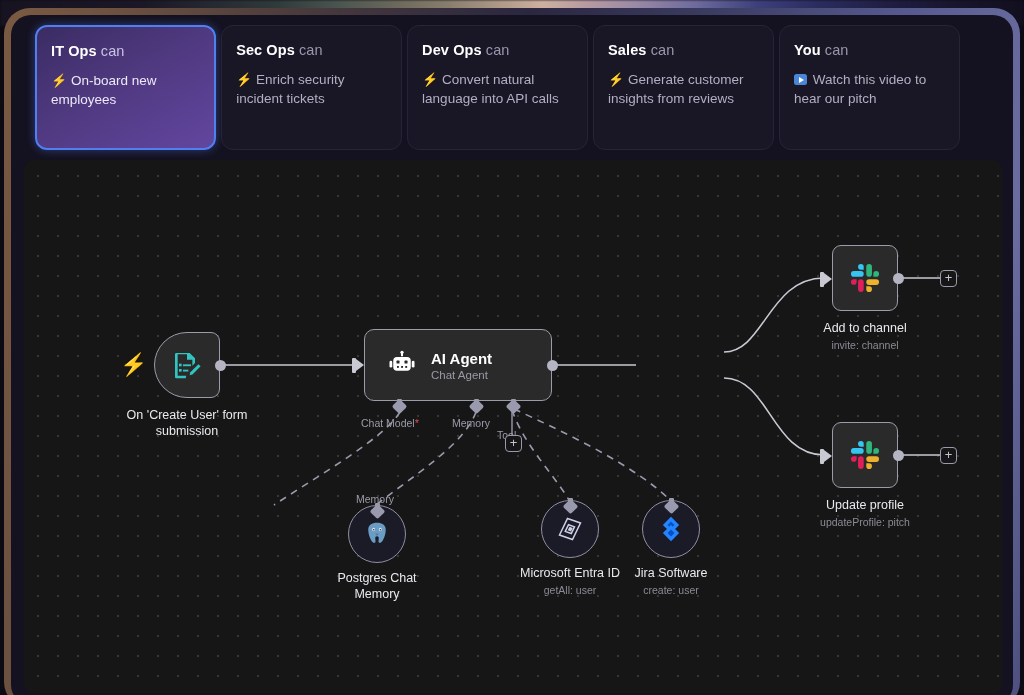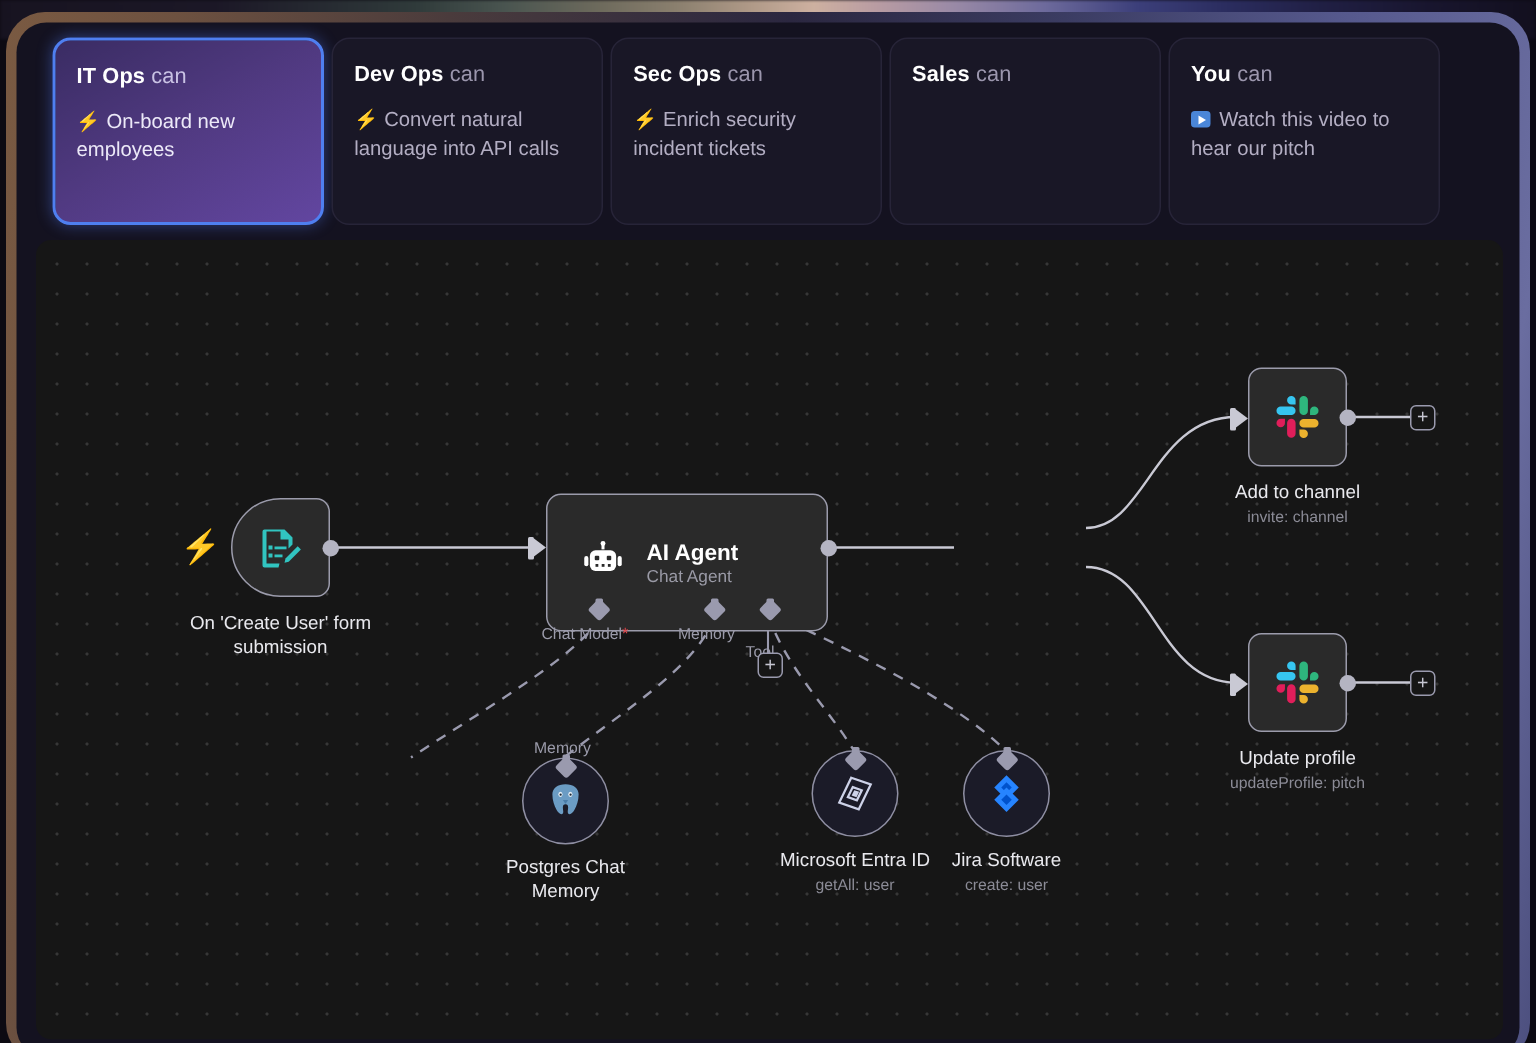--- a/index.html
+++ b/index.html
@@ -95,21 +95,21 @@
   
   .node { position: absolute; }
   .nbox {
     background: #2a2a2a; border: 1px solid #9b9bab;
     display: flex; align-items: center; justify-content: center;
     cursor: pointer;
   }
   .sq { width: 66px; height: 66px; border-radius: 9px; }
   .trig { width: 66px; height: 66px; border-radius: 33px 9px 9px 33px; }
   .agent {
-    width: 188px; height: 92px; border-radius: 10px;
+    width: 188px; height: 72px; border-radius: 10px;
     justify-content: flex-start; padding-left: 22px; gap: 14px;
   }
   .circ {
     width: 58px; height: 58px; border-radius: 50%;
     background: #1b1b28; border: 1px solid #8f8fa3;
   }
   .nlabel {
     position: absolute; left: 50%; transform: translateX(-50%);
     text-align: center; color: #e9e9ee; font-size: 12.5px;
     line-height: 1.25; white-space: nowrap; font-weight: 500;
@@ -176,44 +176,48 @@
         <span>can</span>
       </div>
       <div class="card-body">
         <span class="bolt">⚡</span>
         <span>On-board new employees</span>
       </div>
     </div>
 
     <div class="card">
       <div class="card-head">
+        <b>Sec Ops</b>
+        <span>can</span>
+      </div>
+      <div class="card-body">
+        <span class="bolt">⚡</span>
+        <span>Enrich security incident tickets</span>
+      </div>
+    </div>
+
+    <div class="card">
+      <div class="card-head">
         <b>Dev Ops</b>
         <span>can</span>
       </div>
       <div class="card-body">
         <span class="bolt">⚡</span>
         <span>Convert natural language into API calls</span>
       </div>
     </div>
 
     <div class="card">
       <div class="card-head">
-        <b>Sec Ops</b>
+        <b>Sales</b>
         <span>can</span>
       </div>
       <div class="card-body">
         <span class="bolt">⚡</span>
-        <span>Enrich security incident tickets</span>
-      </div>
-    </div>
-
-    <div class="card">
-      <div class="card-head">
-        <b>Sales</b>
-        <span>can</span>
+        <span>Generate customer insights from reviews</span>
       </div>
     </div>
 
     <div class="card">
       <div class="card-head">
         <b>You</b>
         <span>can</span>
       </div>
       <div class="card-body">
         <span class="vid"></span>

